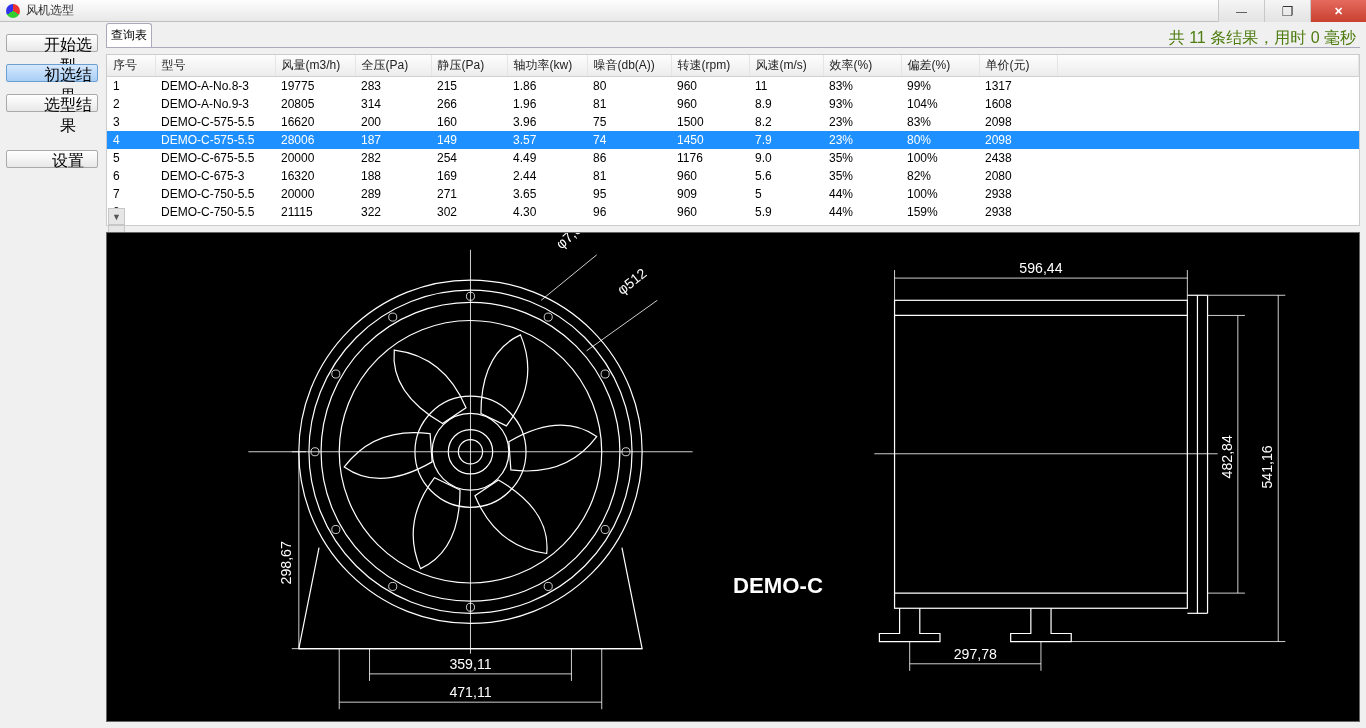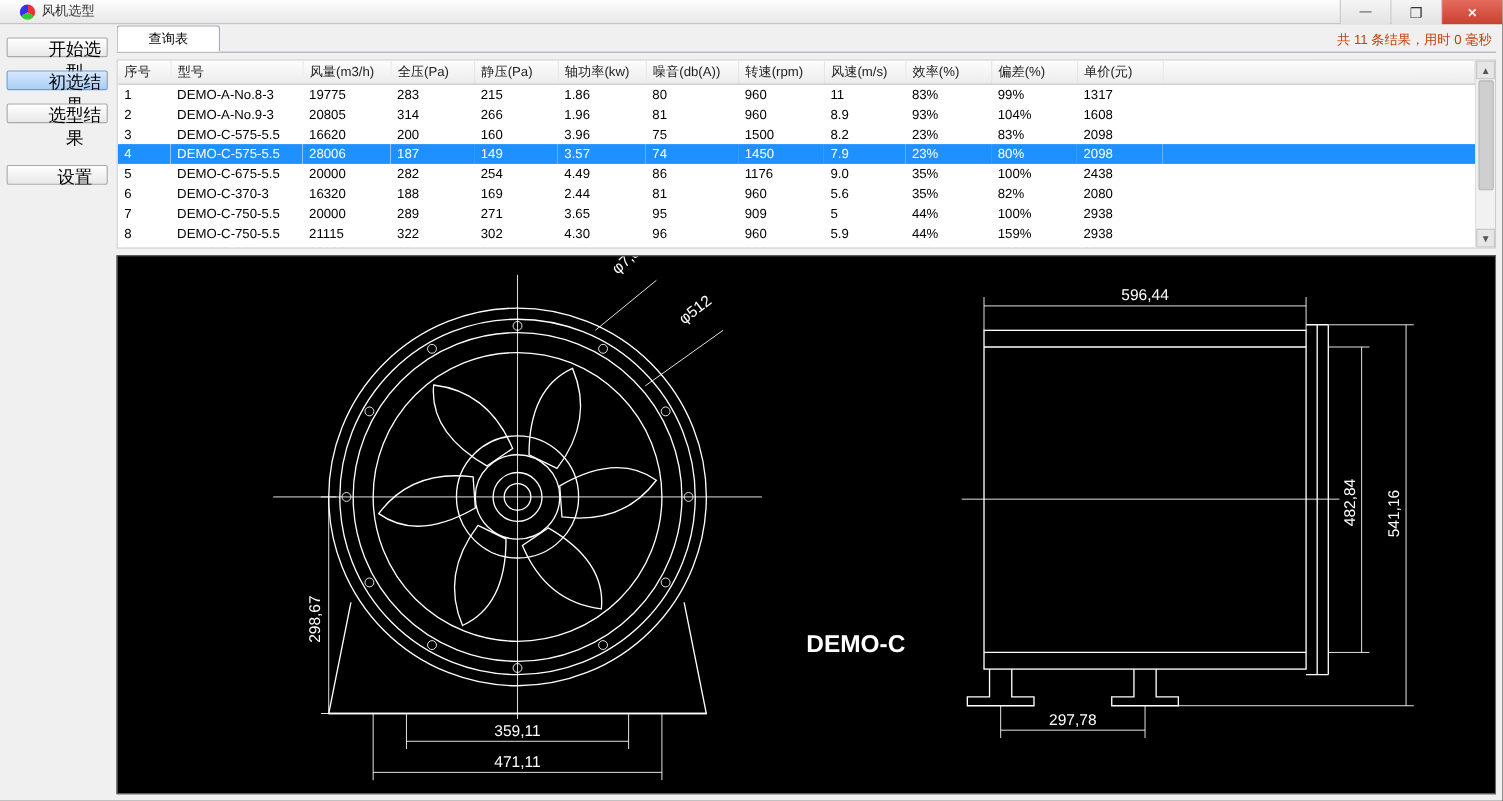--- a/index.html
+++ b/index.html
@@ -12,21 +12,21 @@
   overflow: hidden;
   display: flex;
   flex-direction: column;
 }
 .titlebar {
   height: 22px;
   background: linear-gradient(#fdfdfd,#e8e8e8);
   border-bottom: 1px solid #c0c0c0;
   display: flex;
   align-items: center;
-  padding-left: 18px;
+  padding-left: 6px;
   position: relative;
 }
 .titlebar .app-icon {
   width: 14px; height: 14px; border-radius: 50%;
   background: conic-gradient(#e33 0 120deg,#3c3 120deg 240deg,#33e 240deg 360deg);
   margin-right: 6px;
 }
 .titlebar .title-text { color:#333; }
 .window-controls {
   position: absolute; right: 0; top: 0; display:flex; height:22px;
@@ -62,31 +62,32 @@
   background:linear-gradient(#d6e8ff,#a8cef5);
   border-color:#6b9fd0;
 }
 .content {
   flex:1; display:flex; flex-direction:column; gap:6px; min-width:0;
 }
 .tabstrip {
   display:flex; align-items:flex-end; border-bottom:1px solid #aab; height:22px; position:relative;
 }
 .tab {
-  padding:3px 28px; border:1px solid #aab; border-bottom:none;
+  padding:3px 4px; border:1px solid #aab; border-bottom:none;
   background:#fff; border-radius:3px 3px 0 0; font-size:12px; margin-right:-1px;
   cursor:pointer;
 }
 .tab.inactive { background:#e8e8e8; }
 .result-info {
-  position:absolute; right:4px; top:2px; font-size:12px; color:#c2410c;
+  position:absolute; right:4px; top:2px; font-size:16px; color:#4d7c0f;
 }
 .table-panel {
   background:#fff; border:1px solid #ccc; height:172px; position:relative;
   display:flex;
+  flex-direction:column;
 }
 .grid {
   flex:1; overflow:hidden;
 }
 .grid table { width:100%; border-collapse:collapse; table-layout:fixed; }
 .grid th, .grid td {
   text-align:left; padding:2px 6px; height:17px; font-size:12px; font-weight:normal;
   white-space:nowrap; overflow:hidden;
 }
 .grid thead th {
@@ -258,21 +259,21 @@
                 <td>86</td>
                 <td>1176</td>
                 <td>9.0</td>
                 <td>35%</td>
                 <td>100%</td>
                 <td>2438</td>
                 <td></td>
               </tr>
               <tr>
                 <td>6</td>
-                <td>DEMO-C-370-3</td>
+                <td>DEMO-C-675-3</td>
                 <td>16320</td>
                 <td>188</td>
                 <td>169</td>
                 <td>2.44</td>
                 <td>81</td>
                 <td>960</td>
                 <td>5.6</td>
                 <td>35%</td>
                 <td>82%</td>
                 <td>2080</td>

